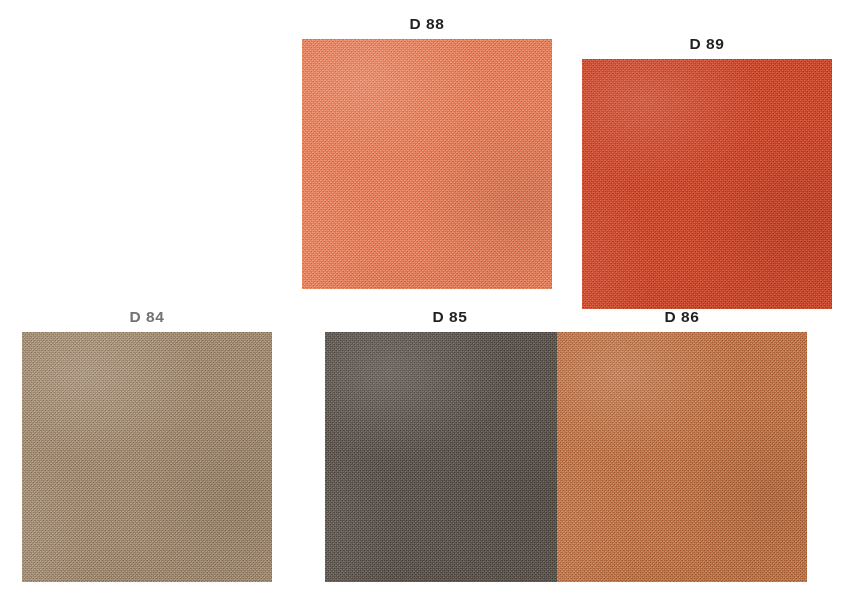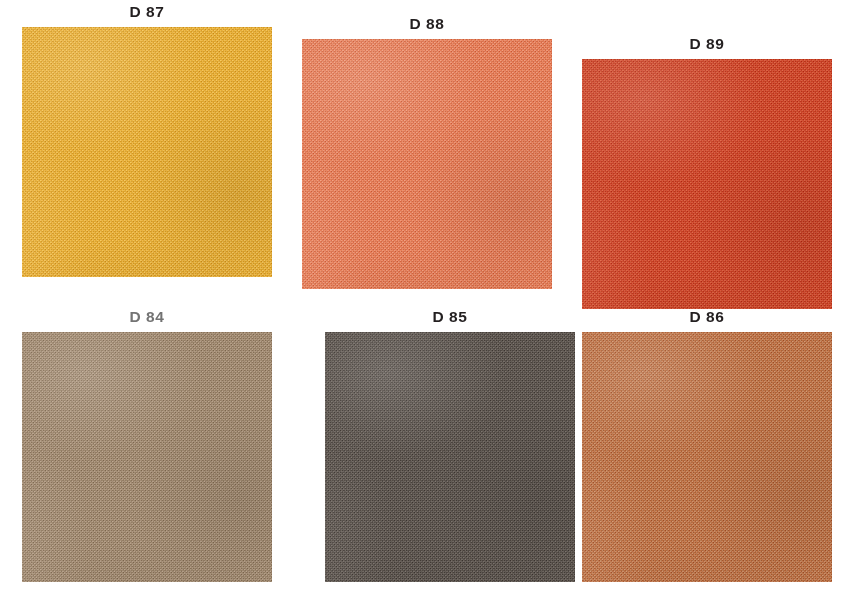--- a/index.html
+++ b/index.html
@@ -101,29 +101,20 @@
       radial-gradient(ellipse 55% 40% at 32% 26%, rgba(255,255,255,0.13), rgba(255,255,255,0) 62%),
       radial-gradient(ellipse 48% 46% at 76% 62%, rgba(0,0,0,0.07), rgba(0,0,0,0) 64%),
       radial-gradient(ellipse 60% 30% at 50% 95%, rgba(0,0,0,0.05), rgba(0,0,0,0) 70%),
       radial-gradient(ellipse 40% 55% at 8% 72%, rgba(255,255,255,0.07), rgba(255,255,255,0) 66%);
   }
 </style>
 </head>
 <body>
 
 <div id="swatch-sheet" style="background: rgb(255, 255, 255);">
-    <div class="swatch-cell" style="left: 22px; top: 2px; width: 250px;">
-      <div class="swatch-label" style="color: rgb(35, 31, 32);">D 87</div>
-      <div class="swatch-tile" style="width: 250px; height: 250px;">
-        <div class="weave" style="--base: #f0b429; --alt: #f7c64a; --shade: #d69a1f;"></div>
-        <div class="weave-2" style="--shade: #d69a1f;"></div>
-        <div class="weave-warp"></div>
-        <div class="weave-cloud"></div>
-      </div>
-    </div>
     <div class="swatch-cell" style="left: 302px; top: 14px; width: 250px; justify-content: flex-end;">
       <div class="swatch-label" style="color: rgb(35, 31, 32);">D 88</div>
       <div class="swatch-tile" style="width: 250px; height: 250px;">
         <div class="weave" style="--base: #ef7f53; --alt: #f39570; --shade: #d9683c;"></div>
         <div class="weave-2" style="--shade: #d9683c;"></div>
         <div class="weave-warp"></div>
         <div class="weave-cloud"></div>
       </div>
     </div>
     <div class="swatch-cell" style="left: 582px; top: 2px; width: 250px;">
@@ -146,21 +137,21 @@
     </div>
     <div class="swatch-cell" style="left: 302px; top: 307px; width: 296px;">
       <div class="swatch-label" style="color: rgb(35, 31, 32);">D 85</div>
       <div class="swatch-tile" style="width: 250px; height: 250px;">
         <div class="weave" style="--base: #5b534c; --alt: #6b625a; --shade: #46403a;"></div>
         <div class="weave-2" style="--shade: #46403a;"></div>
         <div class="weave-warp"></div>
         <div class="weave-cloud"></div>
       </div>
     </div>
-    <div class="swatch-cell" style="left: 582px; top: 307px; width: 250px;">
+    <div class="swatch-cell" style="left: 582px; top: 307px; width: 200px;">
       <div class="swatch-label" style="color: rgb(35, 31, 32);">D 86</div>
       <div class="swatch-tile" style="width: 250px; height: 250px;">
         <div class="weave" style="--base: #c9743f; --alt: #cf8b5b; --shade: #a4522a;"></div>
         <div class="weave-2" style="--shade: #a4522a;"></div>
         <div class="weave-warp"></div>
         <div class="weave-cloud"></div>
       </div>
     </div>
   </div>
 

